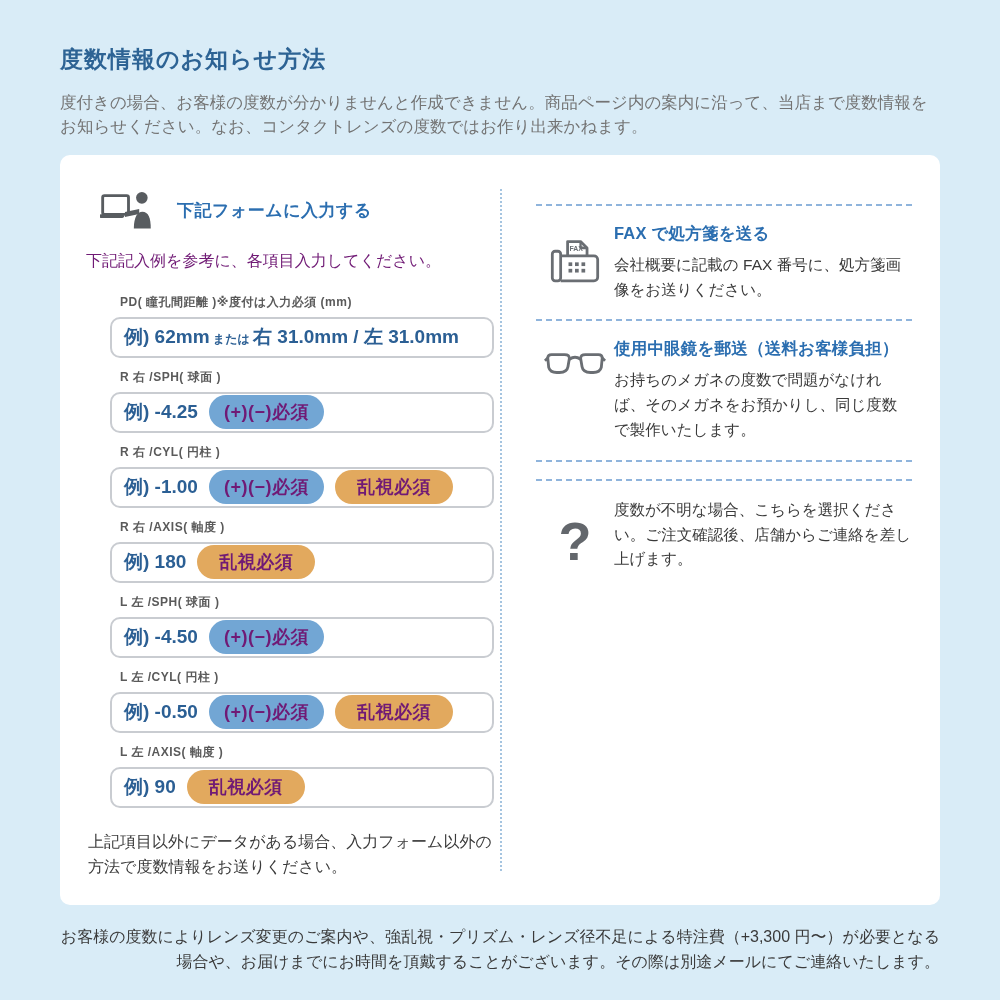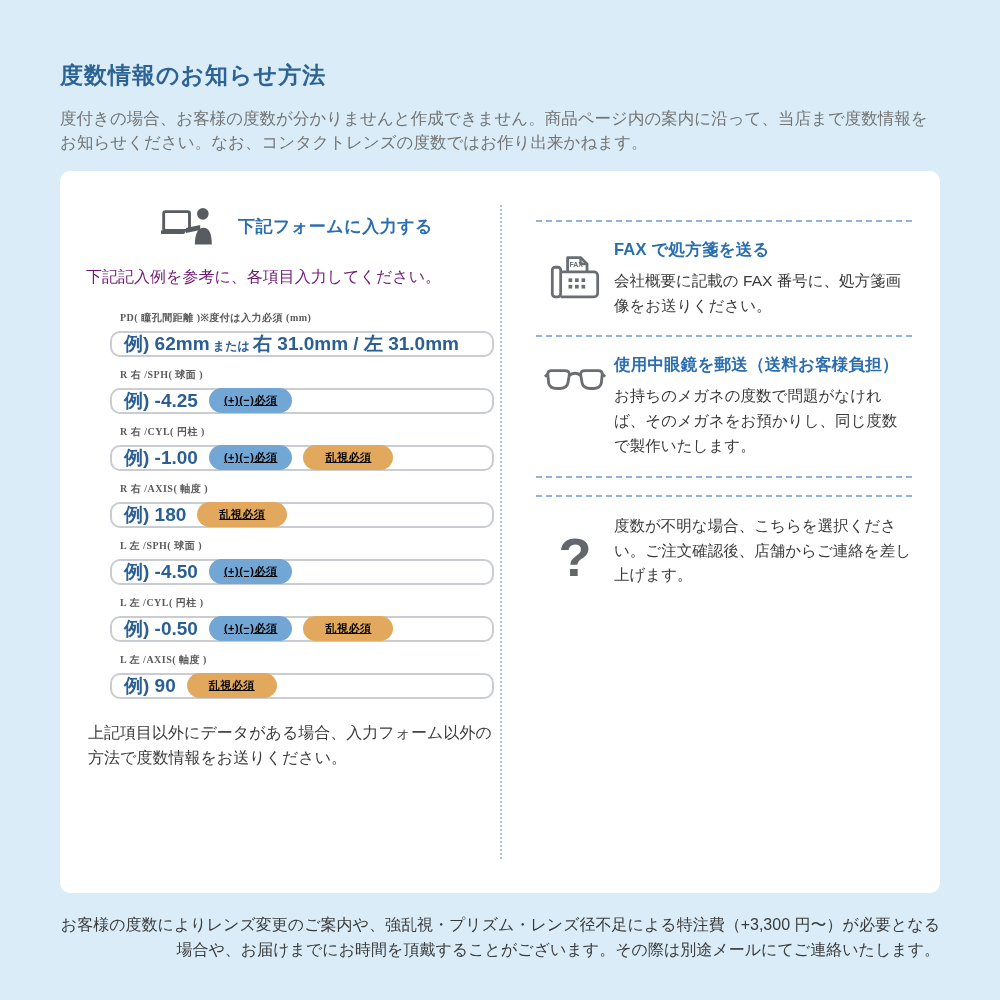--- a/index.html
+++ b/index.html
@@ -3,21 +3,21 @@
 <meta charset="utf-8">
 <style>
   * { margin: 0; padding: 0; box-sizing: border-box; }
   html,body { width: 1000px; height: 1000px; }
   body {
     background: #d9ecf7;
     font-family: "Liberation Sans", "DejaVu Sans", sans-serif;
     color: #3c3c3c;
     overflow: hidden;
   }
-  .page { padding: 60px 60px 0 60px; }
+  .page { padding: 44px 60px 0 60px; }
 
   .page-title {
     color: #2d6394;
     font-size: 23px;
     font-weight: bold;
     letter-spacing: 1px;
     margin-bottom: 16px;
   }
   .intro {
     font-size: 16.5px;
@@ -30,51 +30,50 @@
     background: #ffffff;
     border-radius: 10px;
     width: 880px;
     display: flex;
     padding: 30px 28px 26px 26px;
     min-height: 722px;
   }
 
   
   .col-left { width: 408px; flex-shrink: 0; padding-top: 4px; }
-  .col-left-header { display: flex; align-items: center; gap: 20px; margin: 0 0 18px 14px; justify-content: center; }
+  .col-left-header { display: flex; align-items: center; gap: 20px; margin: 0 0 18px 14px; }
   .col-left-header .heading { color: #2b6eb0; font-size: 17px; font-weight: bold; letter-spacing: .5px; }
   .instruction { font-size: 16px; margin: 0 0 22px 0; color: #701a75; }
 
   .field-block { margin-left: 24px; }
   .field-label {
-    font-size: 10px; font-weight: bold; color: #5a5a5a;
-    margin: 0 0 6px 10px; letter-spacing: .5px; font-family: Liberation Serif, serif;
+    font-size: 12px; font-weight: bold; color: #5a5a5a;
+    margin: 0 0 6px 10px; letter-spacing: .5px;
   }
   .field-box {
     background: #fff;
     border: 2px solid #c9ccd1;
     border-radius: 10px;
-    height: 26px;
+    height: 41px;
     display: flex;
     align-items: center;
     gap: 11px;
     padding: 0 12px;
     margin-bottom: 11px;
   }
   .example { color: #2b5f94; font-weight: bold; font-size: 19px; white-space: nowrap; }
   .example .small { font-size: 12px; }
   .pill {
     border-radius: 999px;
-    color: #000000;
-    font-size: 11px;
+    color: #701a75;
+    font-size: 18px;
     font-weight: bold;
     padding: 5px 15px;
     white-space: nowrap;
     letter-spacing: .5px;
-    text-decoration: underline;
   }
   .pill.pm  { background: #72a6d4; }
   .pill.ast { background: #e2a95e; padding: 5px 22px; text-align: right; }
 
   .note { font-size: 16px; line-height: 1.55; margin: 22px 0 0 2px; color: #3a3a3a; }
 
   
   .v-divider { border-left: 2px dotted #a5c4e0; margin: 4px 0 8px 6px; }
 
   

